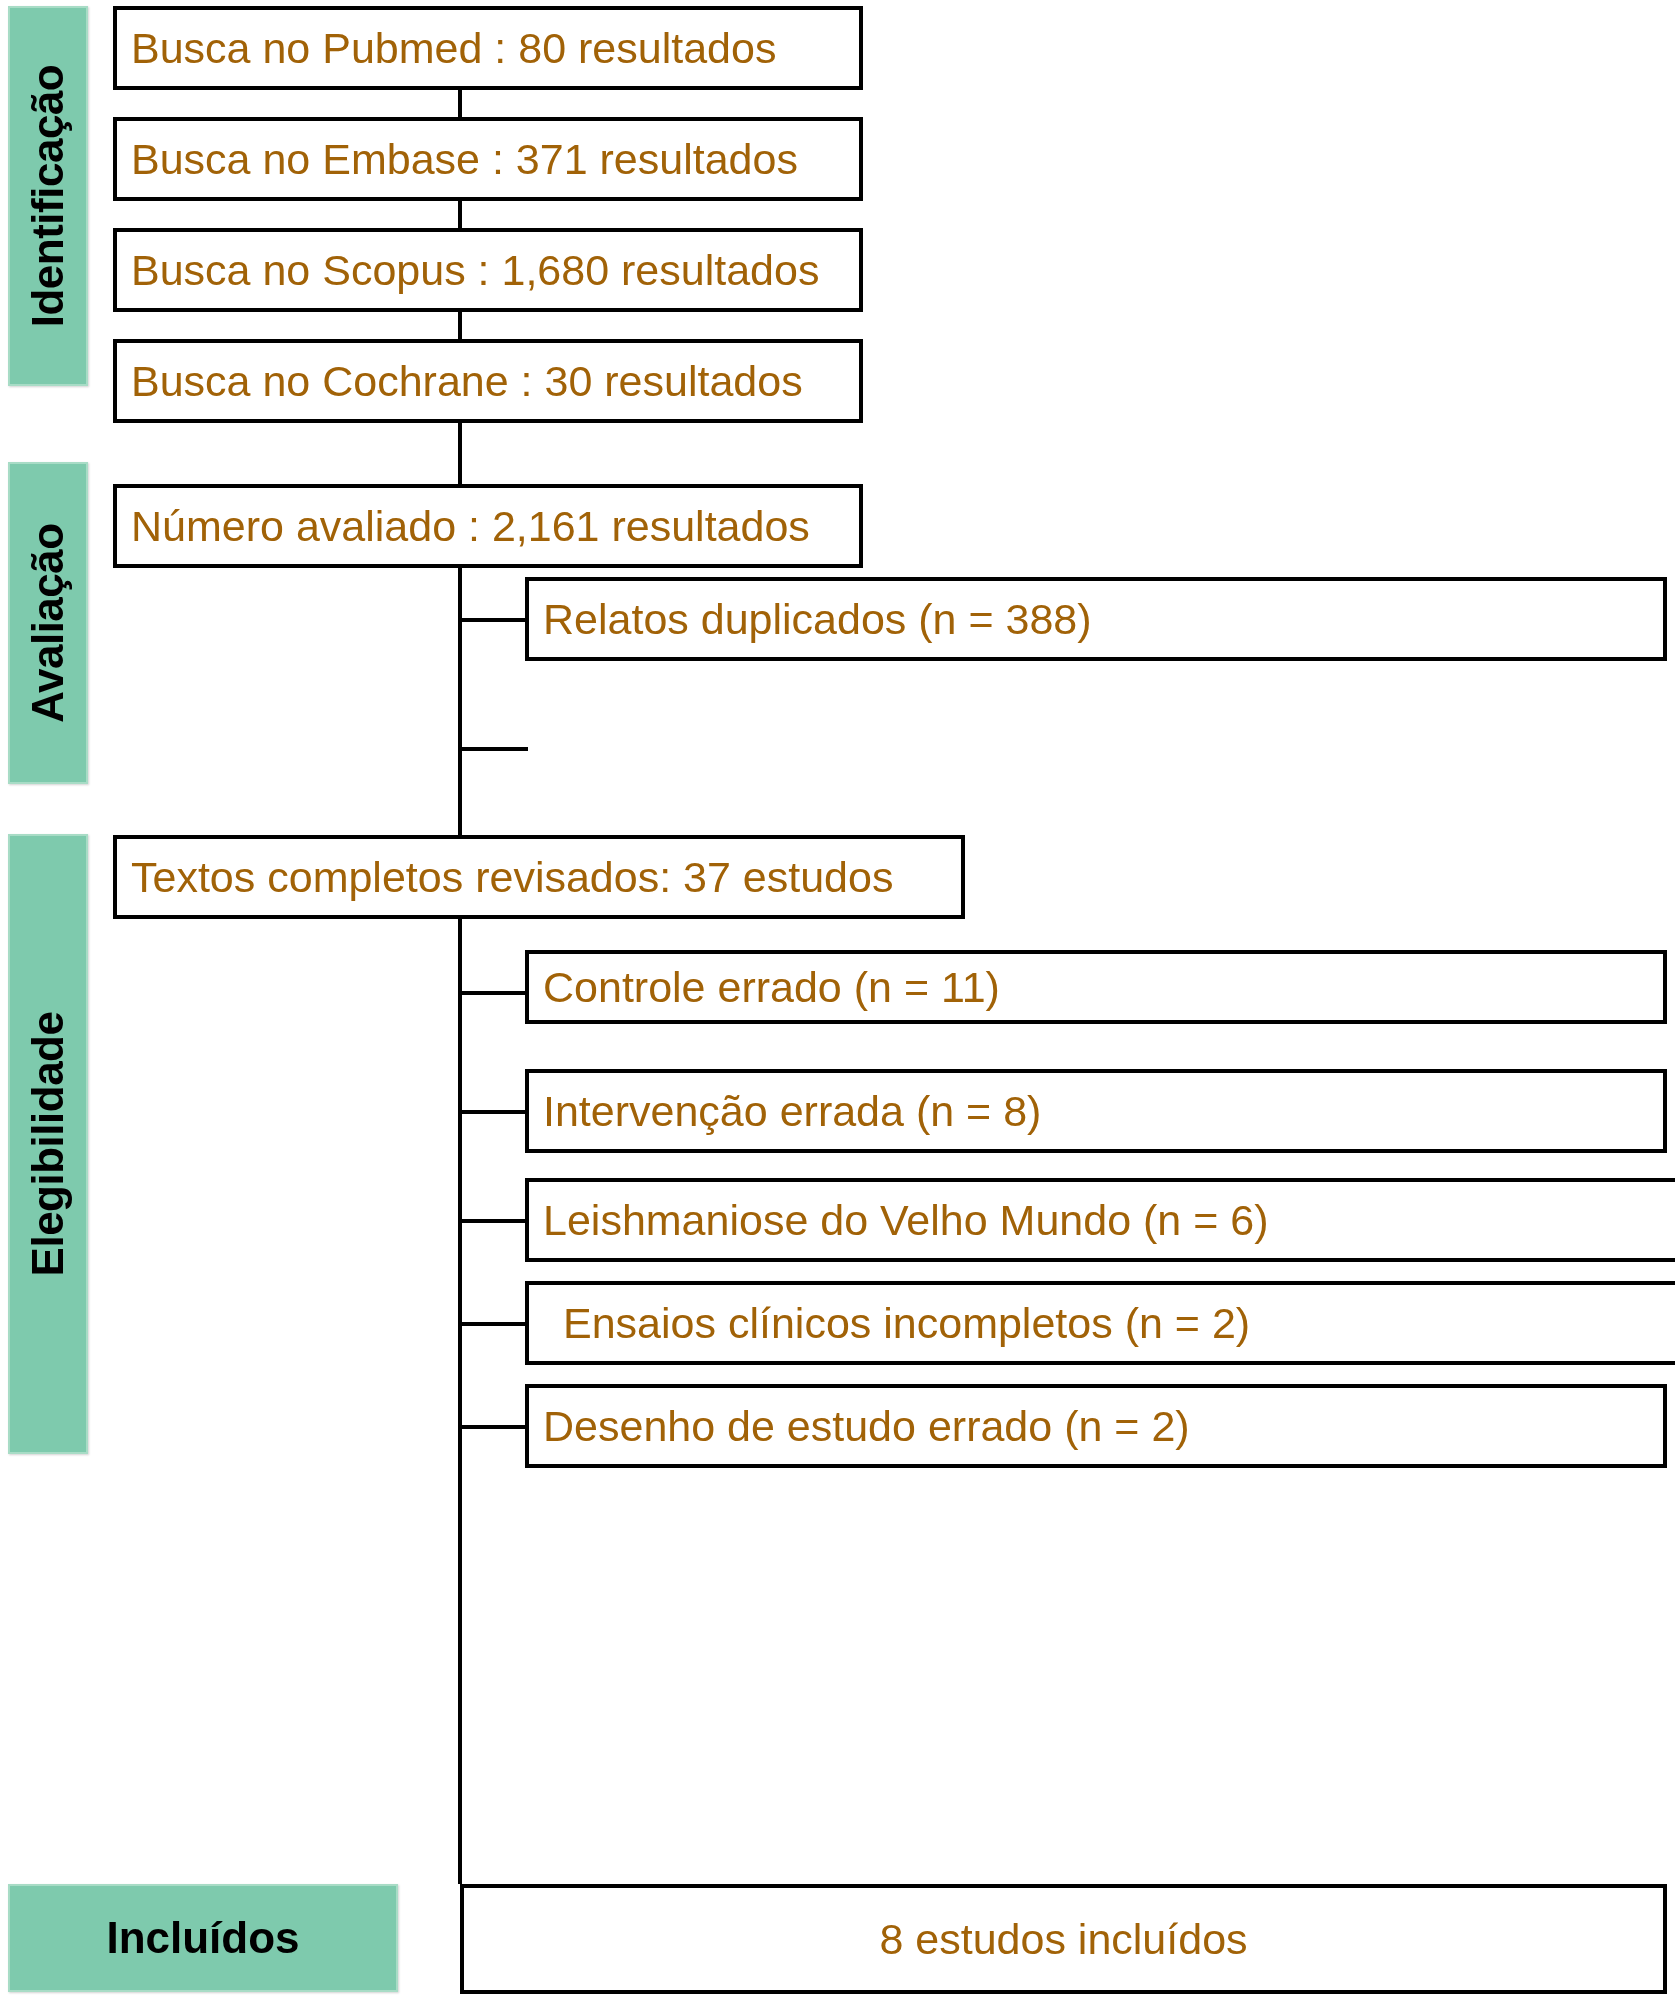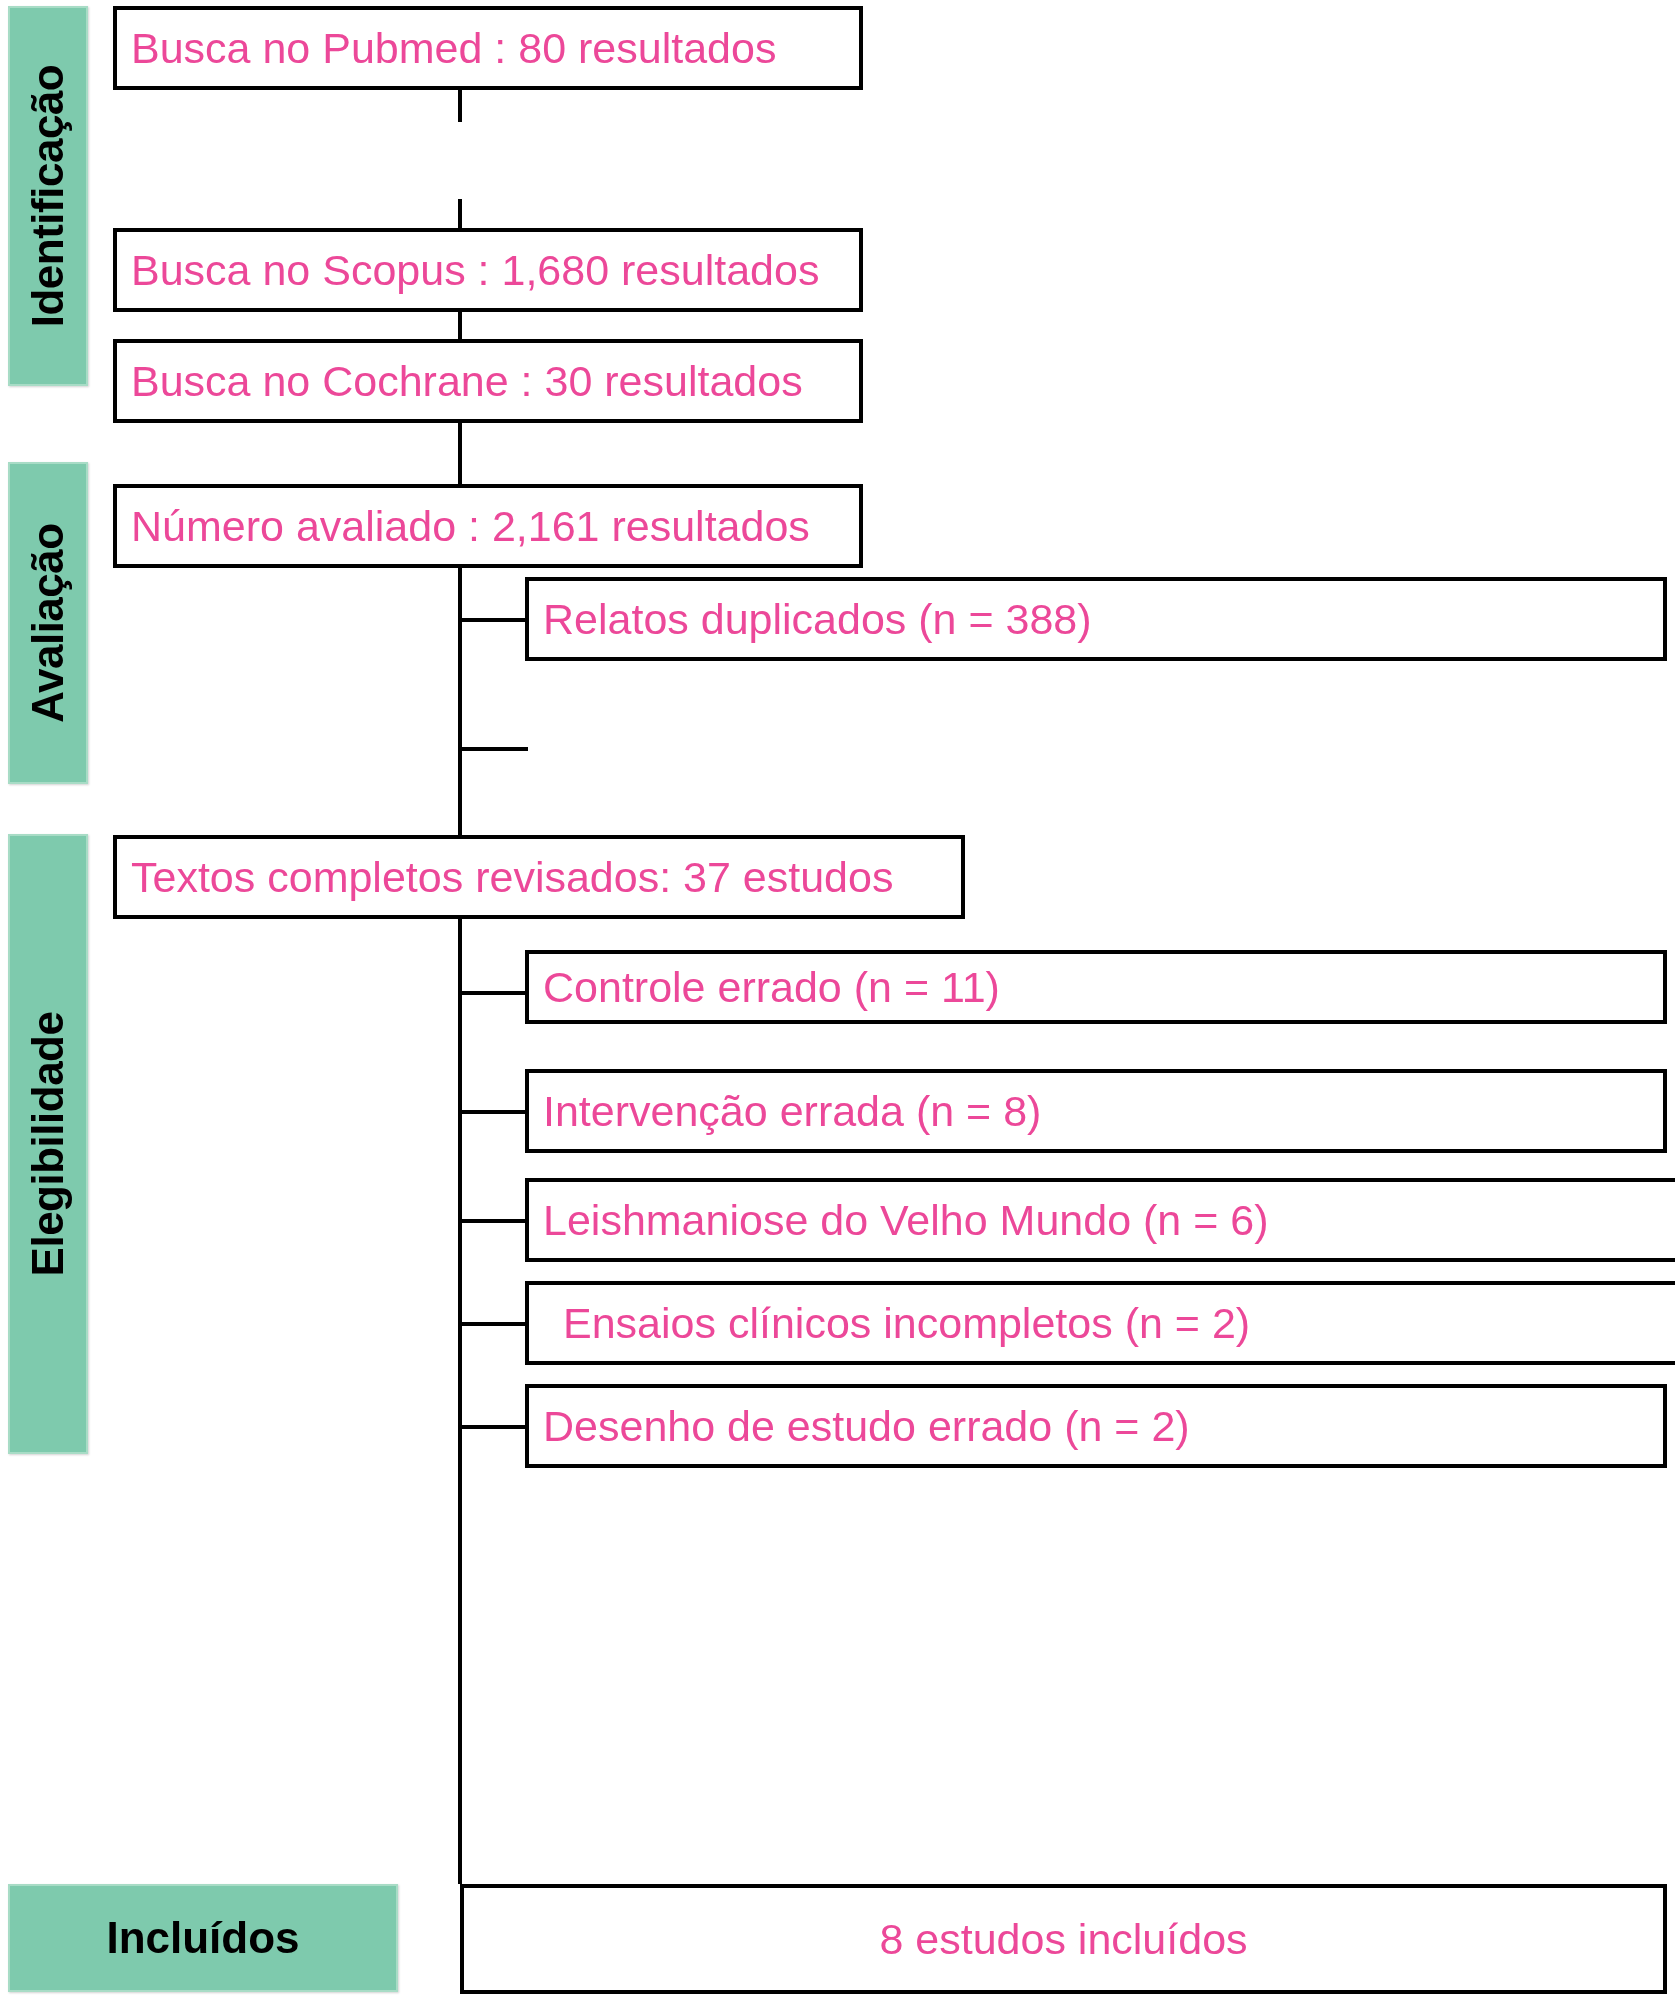--- a/index.html
+++ b/index.html
@@ -43,21 +43,21 @@
     border:4px solid #000000;
     box-sizing:border-box;
     display:flex;
     align-items:center;
     z-index:5;
   }
   .box .txt{
     padding:0 10px 0 14px;
     font-size:43px;
     line-height:1.12;
-    color:#ec4899;
+    color:#a16207;
     white-space:pre-line;
   }
   .box.center .txt{
     width:100%;
     text-align:center;
     padding:0 10px;
   }
 
   
   .vline{position:absolute;background:#000;width:4px;z-index:1;}
@@ -98,20 +98,23 @@
   <div class="hline" style="left:458px; top:991px;  width:70px;"></div>
   <div class="hline" style="left:458px; top:1110px; width:70px;"></div>
   <div class="hline" style="left:458px; top:1219px; width:70px;"></div>
   <div class="hline" style="left:458px; top:1322px; width:70px;"></div>
   <div class="hline" style="left:458px; top:1425px; width:70px;"></div>
 
   <div class="box" style="left:113px; top:6px; width:750px; height:84px;">
     <span class="txt">Busca no Pubmed : 80 resultados</span>
   </div>
 
+  <div class="box" style="left:113px; top:117px; width:750px; height:84px;">
+    <span class="txt">Busca no Embase : 371 resultados</span>
+  </div>
 
   <div class="box" style="left:113px; top:228px; width:750px; height:84px;">
     <span class="txt">Busca no Scopus : 1,680 resultados</span>
   </div>
 
   <div class="box" style="left:113px; top:339px; width:750px; height:84px;">
     <span class="txt">Busca no Cochrane : 30 resultados</span>
   </div>
 
   <div class="box" style="left:113px; top:484px; width:750px; height:84px;">

